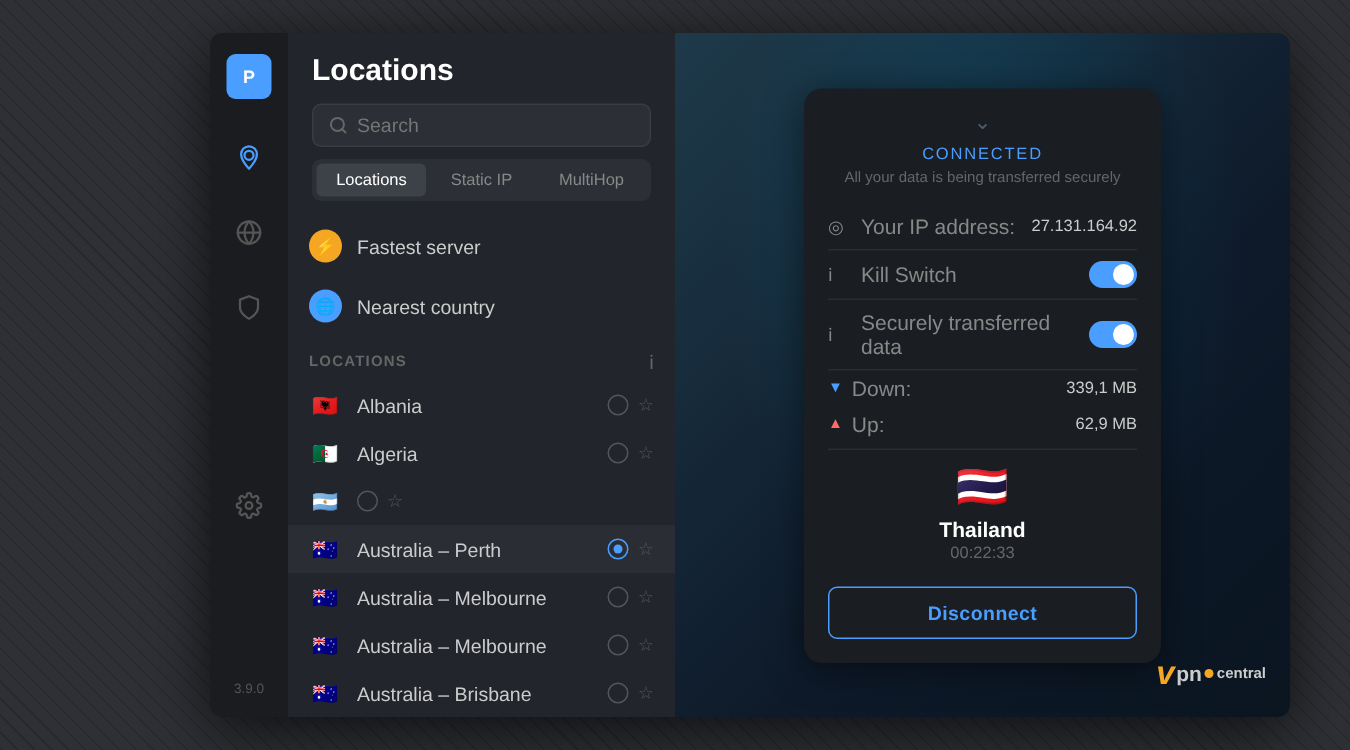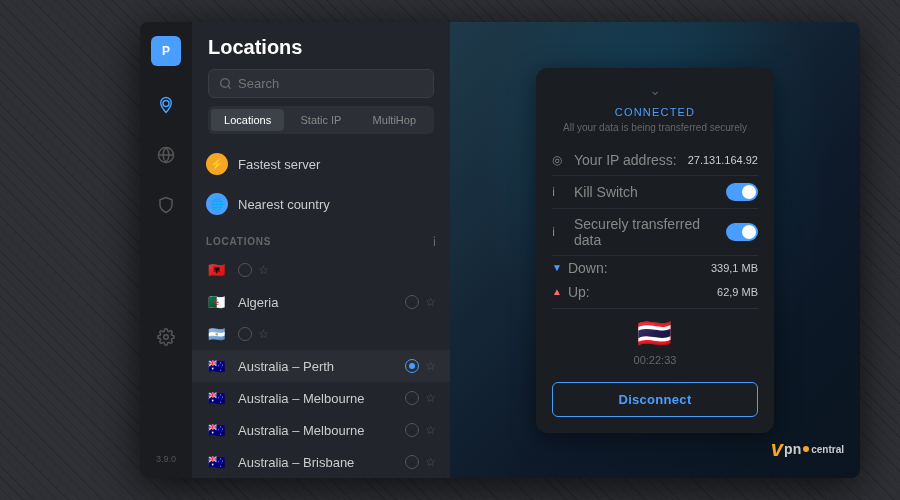--- a/index.html
+++ b/index.html
@@ -508,20 +508,21 @@
         <span class="quick-label">Nearest country</span>
       </div>
 
       <div class="section-header">
         <span class="section-label">LOCATIONS</span>
         <span class="section-info">ℹ</span>
       </div>
 
       <div class="location-item">
         <span class="flag">🇦🇱</span>
+        <span class="location-name">Albania</span>
         <div class="location-actions">
           <div class="radio-btn"></div>
           <span class="star-btn">☆</span>
         </div>
       </div>
 
       <div class="location-item">
         <span class="flag">🇩🇿</span>
         <span class="location-name">Algeria</span>
         <div class="location-actions">
@@ -609,20 +610,21 @@
       </div>
 
       <div class="data-row">
         <span class="data-arrow-up">▲</span>
         <span class="info-label">Up:</span>
         <span class="info-value">62,9 MB</span>
       </div>
 
       <div class="country-section">
         <span class="country-flag-big">🇹🇭</span>
+        <div class="country-name">Thailand</div>
         <div class="country-time">00:22:33</div>
       </div>
 
       <button class="disconnect-btn">Disconnect</button>
     </div>
 
     <div class="vpn-branding">
       <span class="vpn-text-v">v</span>
       <span class="vpn-text-pn">pn</span>
       <div class="vpn-dot"></div>

